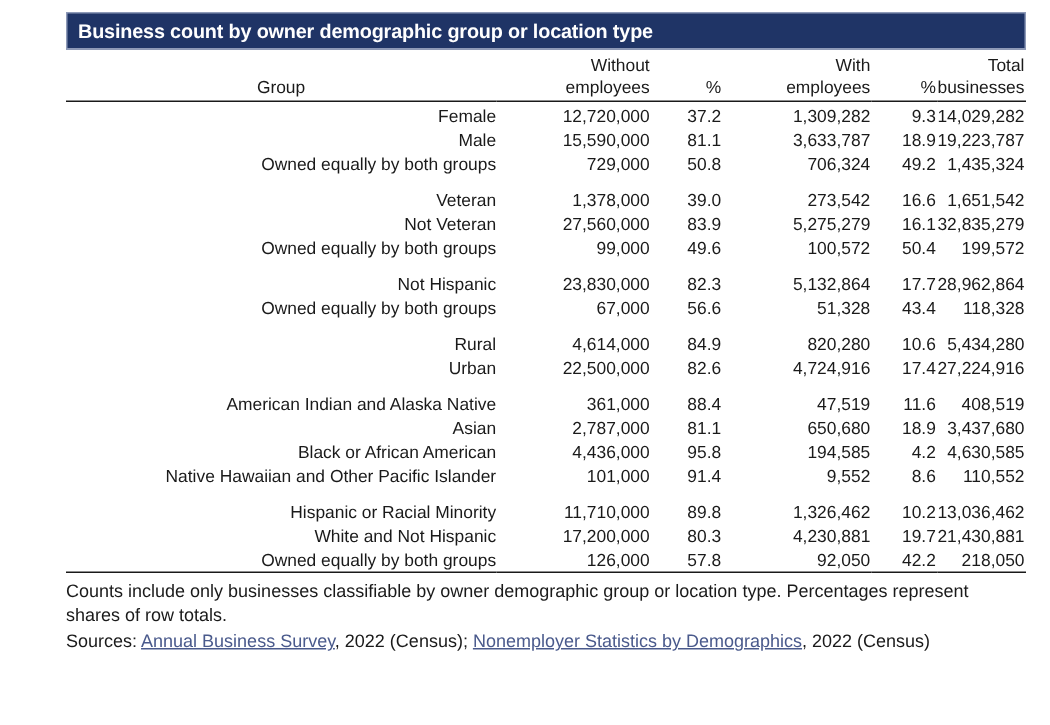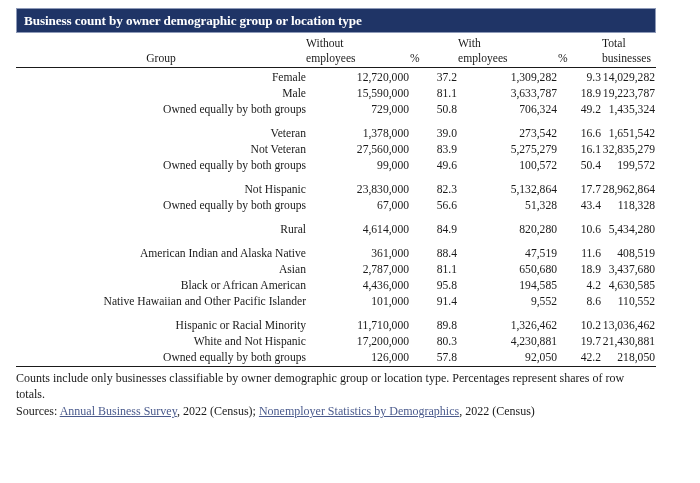--- a/index.html
+++ b/index.html
@@ -11,23 +11,22 @@
     -webkit-font-smoothing: antialiased;
   }
   #page {
     position: relative;
     width: 700px; height: 483px;
     background: #ffffff;
     overflow: hidden;
   }
   .wrap {
     position: absolute;
-    left: 16px; top: 8px;
+    left: 44px; top: 8px;
     width: 640px;
-    font-family: Liberation Serif, serif;
   }
 
   
   .title-bar {
     background: #1f3466;
     border: 1px solid #8e9ab8;
     color: #ffffff;
     font-size: 13.2px;
     font-weight: bold;
     letter-spacing: -0.1px;
@@ -57,21 +56,21 @@
   col.c-with  { width: 100px; }
   col.c-p2    { width: 44px;  }
   col.c-tot   { width: 54px;  }
 
   thead th {
     font-size: 11.6px;
     line-height: 1.28;
     padding-bottom: 1px;
     color: #1a1a1a;
   }
-  thead th.num { text-align: left; padding-right: 1px; }
+  thead th.num { text-align: right; padding-right: 1px; }
   thead th.grp { text-align: center; }
   thead th span.stack-top { display: block; }
 
   tr.head-row th { border-bottom: 1.1px solid #1a1a1a; }
 
   tbody tr.data td {
     height: 15.6px;
     line-height: 15.6px;
     padding-top: 0.4px;
   }
@@ -236,20 +235,28 @@
             <td colspan="6"></td>
           </tr>
           <tr class="data">
             <td class="grp">Rural</td>
             <td class="num">4,614,000</td>
             <td class="num">84.9</td>
             <td class="num">820,280</td>
             <td class="num">10.6</td>
             <td class="num">5,434,280</td>
           </tr>
+          <tr class="data">
+            <td class="grp">Urban</td>
+            <td class="num">22,500,000</td>
+            <td class="num">82.6</td>
+            <td class="num">4,724,916</td>
+            <td class="num">17.4</td>
+            <td class="num">27,224,916</td>
+          </tr>
           <tr class="spacer">
             <td colspan="6"></td>
           </tr>
           <tr class="data">
             <td class="grp">American Indian and Alaska Native</td>
             <td class="num">361,000</td>
             <td class="num">88.4</td>
             <td class="num">47,519</td>
             <td class="num">11.6</td>
             <td class="num">408,519</td>

